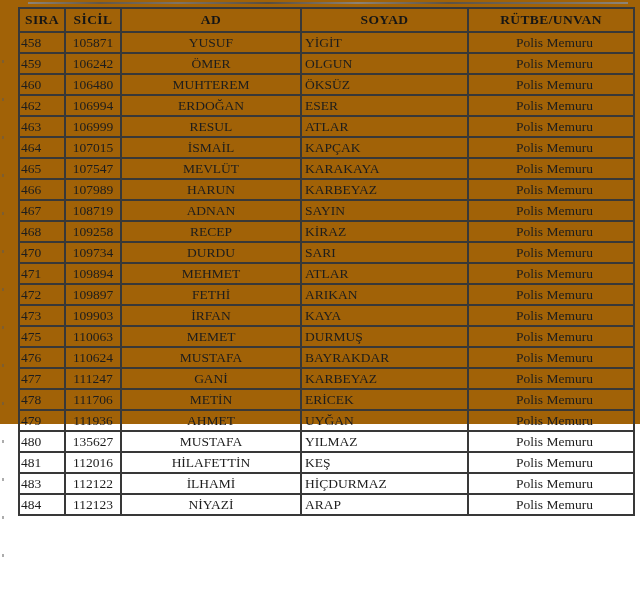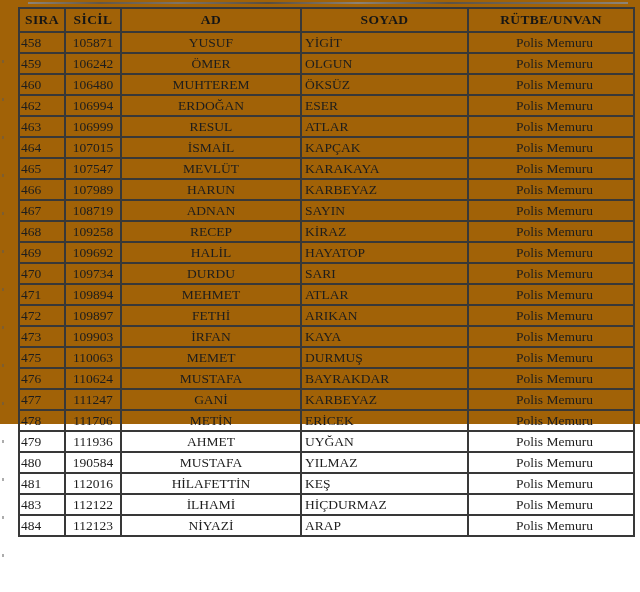--- a/index.html
+++ b/index.html
@@ -168,27 +168,20 @@
           <td>Polis Memuru</td>
         </tr>
         <tr>
           <td>468</td>
           <td>109258</td>
           <td>RECEP</td>
           <td>KİRAZ</td>
           <td>Polis Memuru</td>
         </tr>
         <tr>
-          <td>469</td>
-          <td>109692</td>
-          <td>HALİL</td>
-          <td>HAYATOP</td>
-          <td>Polis Memuru</td>
-        </tr>
-        <tr>
           <td>470</td>
           <td>109734</td>
           <td>DURDU</td>
           <td>SARI</td>
           <td>Polis Memuru</td>
         </tr>
         <tr>
           <td>471</td>
           <td>109894</td>
           <td>MEHMET</td>
@@ -239,21 +232,21 @@
         </tr>
         <tr>
           <td>479</td>
           <td>111936</td>
           <td>AHMET</td>
           <td>UYĞAN</td>
           <td>Polis Memuru</td>
         </tr>
         <tr>
           <td>480</td>
-          <td>190584</td>
+          <td>135627</td>
           <td>MUSTAFA</td>
           <td>YILMAZ</td>
           <td>Polis Memuru</td>
         </tr>
         <tr>
           <td>481</td>
           <td>112016</td>
           <td>HİLAFETTİN</td>
           <td>KEŞ</td>
           <td>Polis Memuru</td>

